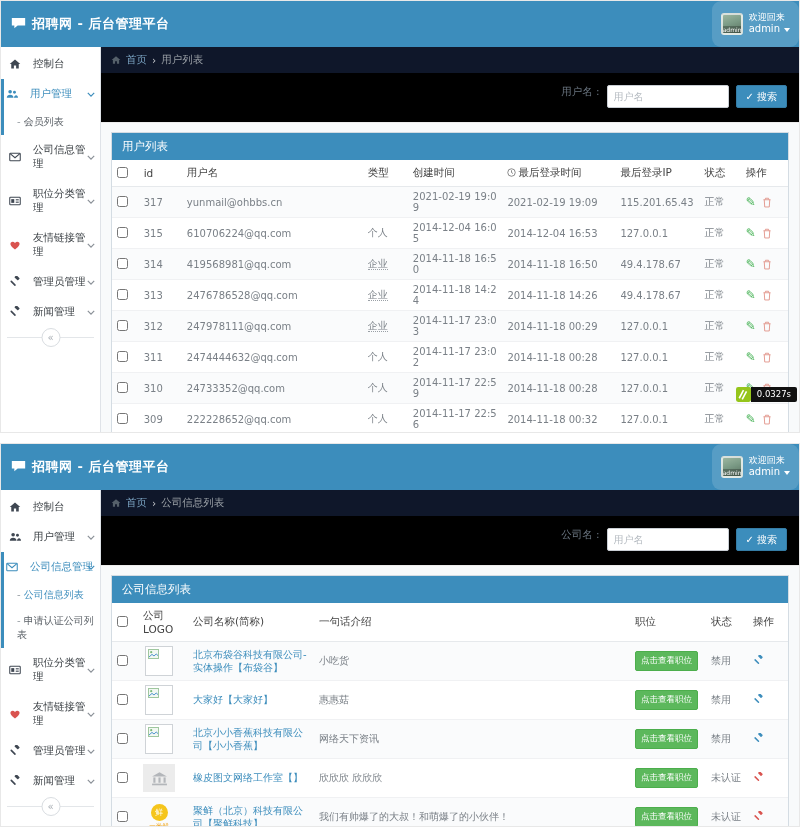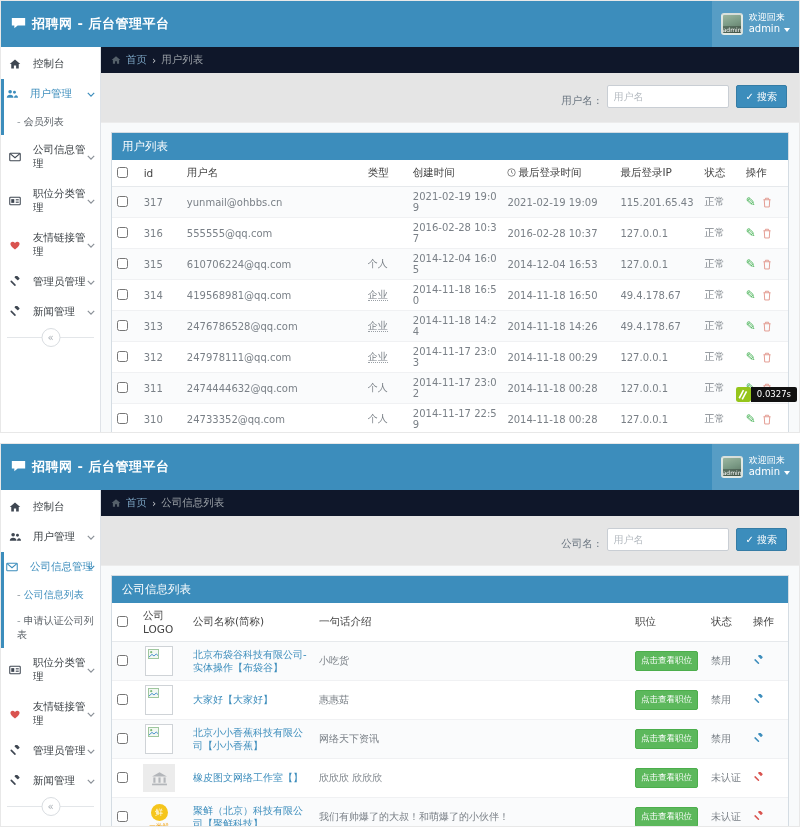--- a/index.html
+++ b/index.html
@@ -7,21 +7,21 @@
   .stage { width:800px; height:827px; overflow:hidden; background:#fff; position:relative; }
 
   .shot { position:relative; background:#fff; border:1px solid #e8e8e8; }
   .shot1 { height:433px; overflow:hidden; }
   .shot2 { height:384px; overflow:hidden; }
   .gap { height:10px; background:#fff; }
 
   
   .navbar { height:46px; background:#3c8dbc; display:flex; justify-content:space-between; align-items:stretch; }
   .brand { display:flex; align-items:center; gap:6px; padding:0 10px; color:#fff; font-size:13px; font-weight:bold; letter-spacing:.5px; }
-  .nav-user { display:flex; align-items:center; gap:6px; padding:0 9px; background:rgba(255,255,255,.14); cursor:pointer; }
+  .nav-user { display:flex; align-items:center; gap:6px; padding:0 9px; background:rgba(255,255,255,.14); cursor:pointer;border-radius:9px; }
   .avatar { width:22px; height:22px; border-radius:3px; border:2px solid rgba(255,255,255,.75);
             background:linear-gradient(160deg,#9cb6a0 0%,#7b9b86 45%,#58705f 100%); position:relative; overflow:hidden; }
   .avatar span { position:absolute; left:0; right:0; bottom:0; font-size:6px; color:#fff; text-align:center; background:rgba(0,0,0,.25); }
   .welcome { color:#fff; font-size:9px; line-height:1.25; }
   .welcome .uname { font-size:10px; display:flex; align-items:center; gap:4px; }
   .caret { width:0; height:0; border-left:3.5px solid transparent; border-right:3.5px solid transparent; border-top:4px solid #fff; display:inline-block; }
 
   
   .shot-body { display:flex; height:calc(100% - 30px); }
   .sidebar { width:100px; background:#fff; border-right:1px solid #dfe3e8; flex:none; padding-top:2px; }
@@ -38,21 +38,21 @@
   .collapse-bar { border-top:1px solid #e3e6e9; margin:10px 6px 0; position:relative; height:24px; }
   .collapse-btn { position:absolute; left:50%; top:-10px; transform:translateX(-50%); width:19px; height:19px; border-radius:50%;
                   border:1px solid #d9dde1; background:#fff; color:#a7adb3; font-size:10px; line-height:17px; text-align:center; cursor:pointer; }
 
   .main { flex:1; display:flex; flex-direction:column; background:#fff; min-width:0; }
   .breadcrumb { display:flex; align-items:center; gap:5px; padding:6px 10px; font-size:10.5px; color:#9aa0a6; background:#0f172a; }
   .breadcrumb .home-link { color:#7aa3c2; cursor:pointer; }
   .breadcrumb .sep { color:#c2c6ca; }
   .breadcrumb .ic { color:#55606a; display:inline-flex; }
 
-  .search-row { display:flex; justify-content:flex-end; align-items:flex-end; gap:7px; padding:12px 12px 14px; font-size:10.5px; color:#6a7580; background:#e5e5e5; }
+  .search-row { display:flex; justify-content:flex-end; align-items:flex-start; gap:7px; padding:12px 12px 14px; font-size:10.5px; color:#6a7580; background:#000000; }
   .search-input { width:122px; height:23px; border:1px solid #c9ced4; border-radius:2px; padding:0 6px; font-size:10px; color:#555; background:#fff; font-family:inherit; }
   .search-input::placeholder { color:#b4bac0; }
   .btn-search { height:23px; background:#3c8dbc; color:#fff; border:1px solid #357ca5; border-radius:2px; font-size:10px; padding:0 9px; display:inline-flex; align-items:center; gap:3px; cursor:pointer; font-family:inherit; }
 
   .panel-area { flex:1; background:#f8fafb; border-top:1px solid #ececec; padding:9px 10px 12px; }
   .panel { background:#fff; border:1px solid #d4dce3; }
   .panel-hd { background:#3c8dbc; color:#fff; font-size:11.5px; padding:6px 10px; }
 
   table.grid { width:100%; border-collapse:collapse; table-layout:fixed; }
   .grid th { text-align:left; font-size:10.5px; font-weight:normal; color:#444; padding:6px 5px; border-bottom:1px solid #e6e9ec; background:#fff; overflow:hidden; }
@@ -288,37 +288,20 @@
                     <td>正常</td>
                     <td class="ops">
                       <span class="ic-edit">✎</span><span class="ic-trash">
                         <svg width="10" height="11" viewBox="0 0 12 14">
                           <path d="M1.5 3.5h9M4 3V1.6h4V3M2.5 3.5l.6 9.2h5.8l.6-9.2" fill="none" stroke="currentColor" stroke-width="1.1"></path>
                         </svg>
                       </span>
                     </td>
                   </tr>
 
-                  <tr>
-                    <td><input type="checkbox" style=""></td>
-                    <td>316</td>
-                    <td>555555@qq.com</td>
-                    <td><span></span></td>
-                    <td>2016-02-28 10:37</td>
-                    <td>2016-02-28 10:37</td>
-                    <td>127.0.0.1</td>
-                    <td>正常</td>
-                    <td class="ops">
-                      <span class="ic-edit">✎</span><span class="ic-trash">
-                        <svg width="10" height="11" viewBox="0 0 12 14">
-                          <path d="M1.5 3.5h9M4 3V1.6h4V3M2.5 3.5l.6 9.2h5.8l.6-9.2" fill="none" stroke="currentColor" stroke-width="1.1"></path>
-                        </svg>
-                      </span>
-                    </td>
-                  </tr>
 
                   <tr>
                     <td><input type="checkbox" style=""></td>
                     <td>315</td>
                     <td>610706224@qq.com</td>
                     <td><span>个人</span></td>
                     <td>2014-12-04 16:05</td>
                     <td>2014-12-04 16:53</td>
                     <td>127.0.0.1</td>
                     <td>正常</td>

